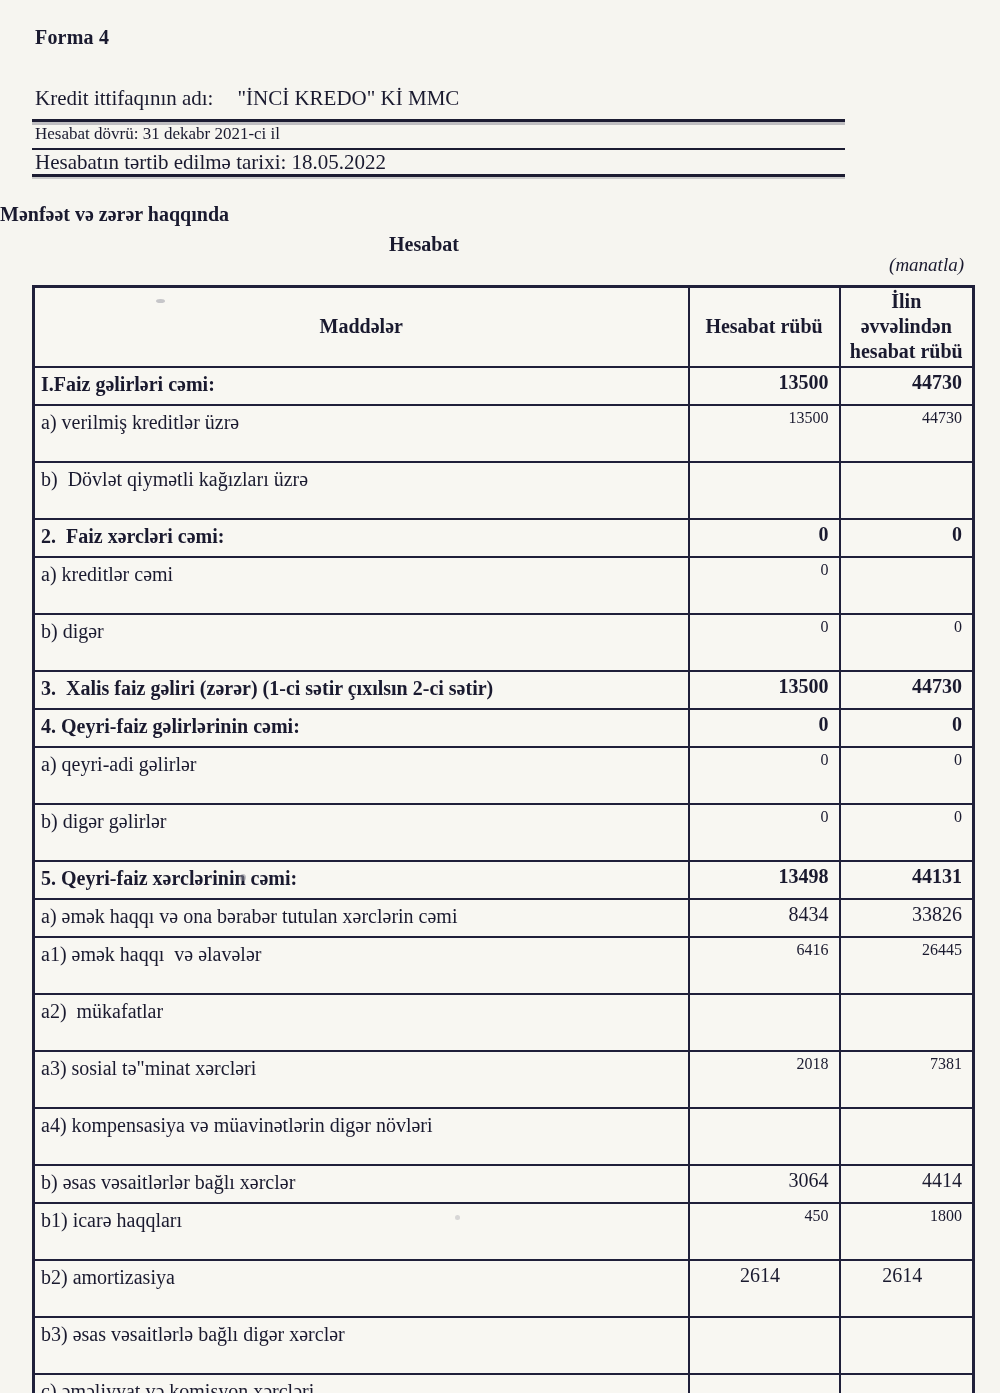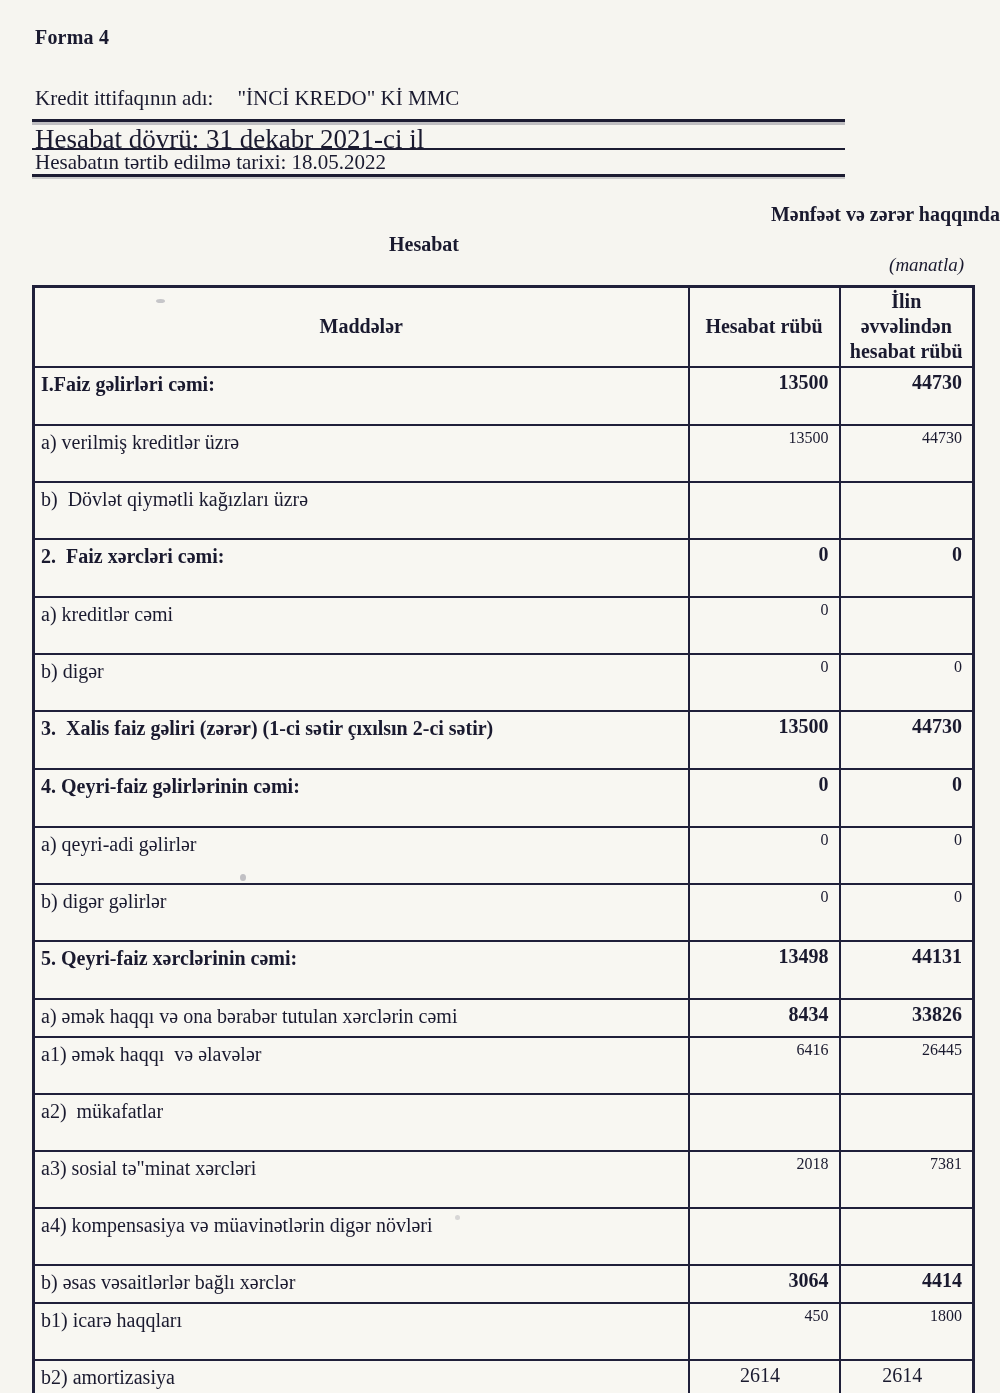--- a/index.html
+++ b/index.html
@@ -12,46 +12,46 @@
     overflow:hidden;
   }
   .page{position:absolute;inset:0;}
   .forma{position:absolute;left:35px;top:26px;font-size:20px;font-weight:bold;letter-spacing:.2px;}
   .cu-row{position:absolute;left:35px;top:86px;font-size:21px;white-space:pre;}
   .cu-name{margin-left:24px;}
   .rule{position:absolute;left:32px;width:813px;background:#1c1c32;}
   .rule1{top:119px;height:3px;box-shadow:0 3px 0 rgba(28,28,50,.25);}
   .rule2{top:148px;height:2px;}
   .rule3{top:174px;height:3px;box-shadow:0 2px 0 rgba(28,28,50,.2);}
-  .period{position:absolute;left:35px;top:124px;font-size:27px;}
+  .period{position:absolute;left:35px;top:124px;font-size:17px;}
   .prepdate{position:absolute;left:35px;top:150px;font-size:21px;}
-  .title1{position:absolute;left:0;top:203px;width:1000px;text-align:right;font-size:20px;font-weight:bold;}
+  .title1{position:absolute;left:0;top:203px;width:1000px;text-align:left;font-size:20px;font-weight:bold;}
   .title2{position:absolute;left:0;top:233px;width:848px;text-align:center;font-size:20px;font-weight:bold;}
   .manatla{position:absolute;right:36px;top:254px;font-size:19px;font-style:italic;}
   table.report{
     position:absolute;left:32px;top:285px;
     width:940px;border-collapse:collapse;table-layout:fixed;
     background:#f8f7f2;
   }
   table.report th,table.report td{
     border:2px solid #20203a;
     overflow:hidden;
   }
   table.report{border:3px solid #20203a;}
   thead tr{height:80px;}
   th{font-size:20px;font-weight:bold;vertical-align:middle;text-align:center;padding:0 4px;line-height:1.15;}
   th.c-ytd{line-height:1.25;}
   td.lbl{padding:5px 4px 0 6px;vertical-align:top;font-size:20px;white-space:pre-wrap;line-height:1.1;}
   td.val{padding:3px 10px 0 2px;vertical-align:top;text-align:right;}
   tr.section td.lbl{font-weight:bold;}
   tr.section td.val{font-weight:bold;font-size:20px;}
   tr.sub-small td.val{font-size:16px;}
-  tr.sub-bold-values td.val{font-weight:bold;font-size:20px;}
+  tr.sub-bold-values td.val{font-weight:normal;font-size:20px;}
   tr.sub-medium td.val{font-size:20px;text-align:center;}
-  tr.section{height:58px;font-family:Liberation Serif, serif;}
+  tr.section{height:38px;font-family:Liberation Serif, serif;}
   tr.sub-small,tr.sub-medium{height:57px;}
   tr.sub-bold-values{height:38px;}
   tbody tr:last-child{height:58px;}
   
   .speck{position:absolute;background:#8a8a96;border-radius:50%;opacity:.45;}
   .sp1{left:156px;top:299px;width:9px;height:4px;}
   .sp2{left:240px;top:874px;width:6px;height:7px;opacity:.5;}
   .sp3{left:455px;top:1215px;width:5px;height:5px;opacity:.3;}
 </style>
 </head>
@@ -176,20 +176,25 @@
           <td class="lbl">b1) icarə haqqları</td>
           <td class="val">450</td>
           <td class="val">1800</td>
         </tr>
         <tr class="sub-medium">
           <td class="lbl">b2) amortizasiya</td>
           <td class="val">2614</td>
           <td class="val">2614</td>
         </tr>
         <tr class="sub-small">
+          <td class="lbl">b3) əsas vəsaitlərlə bağlı digər xərclər</td>
+          <td class="val"></td>
+          <td class="val"></td>
+        </tr>
+        <tr class="sub-small">
           <td class="lbl">c) əməliyyat və komisyon xərcləri</td>
           <td class="val"></td>
           <td class="val"></td>
         </tr>
       </tbody>
   </table>
 
   <div class="speck sp1"></div>
   <div class="speck sp2"></div>
   <div class="speck sp3"></div>

